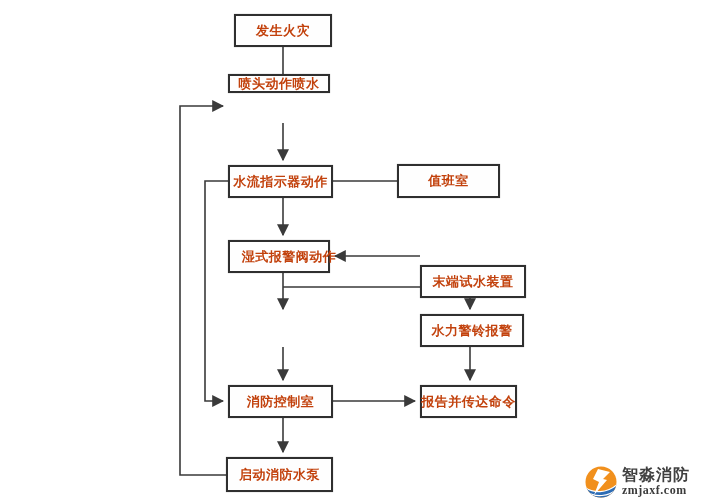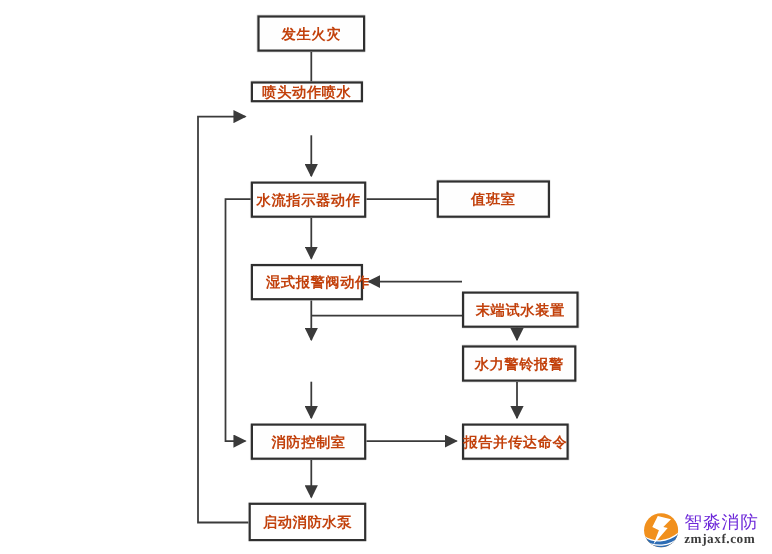--- a/index.html
+++ b/index.html
@@ -34,23 +34,23 @@
   .watermark {
     position: absolute;
     left: 585px;
     top: 466px;
     display: flex;
     align-items: center;
     gap: 5px;
   }
   .wm-text { display: flex; flex-direction: column; line-height: 1.05; }
   .wm-brand {
-    color: #6d28d9;
+    color: #404040;
     font-size: 16px;
-    font-weight: 400;
+    font-weight: 700;
     letter-spacing: 1px;
   }
   .wm-domain {
     color: #3b3b3b;
     font-size: 12px;
     font-weight: 700;
     font-family: Liberation Serif, serif;
     letter-spacing: 0.5px;
   }
 </style>

